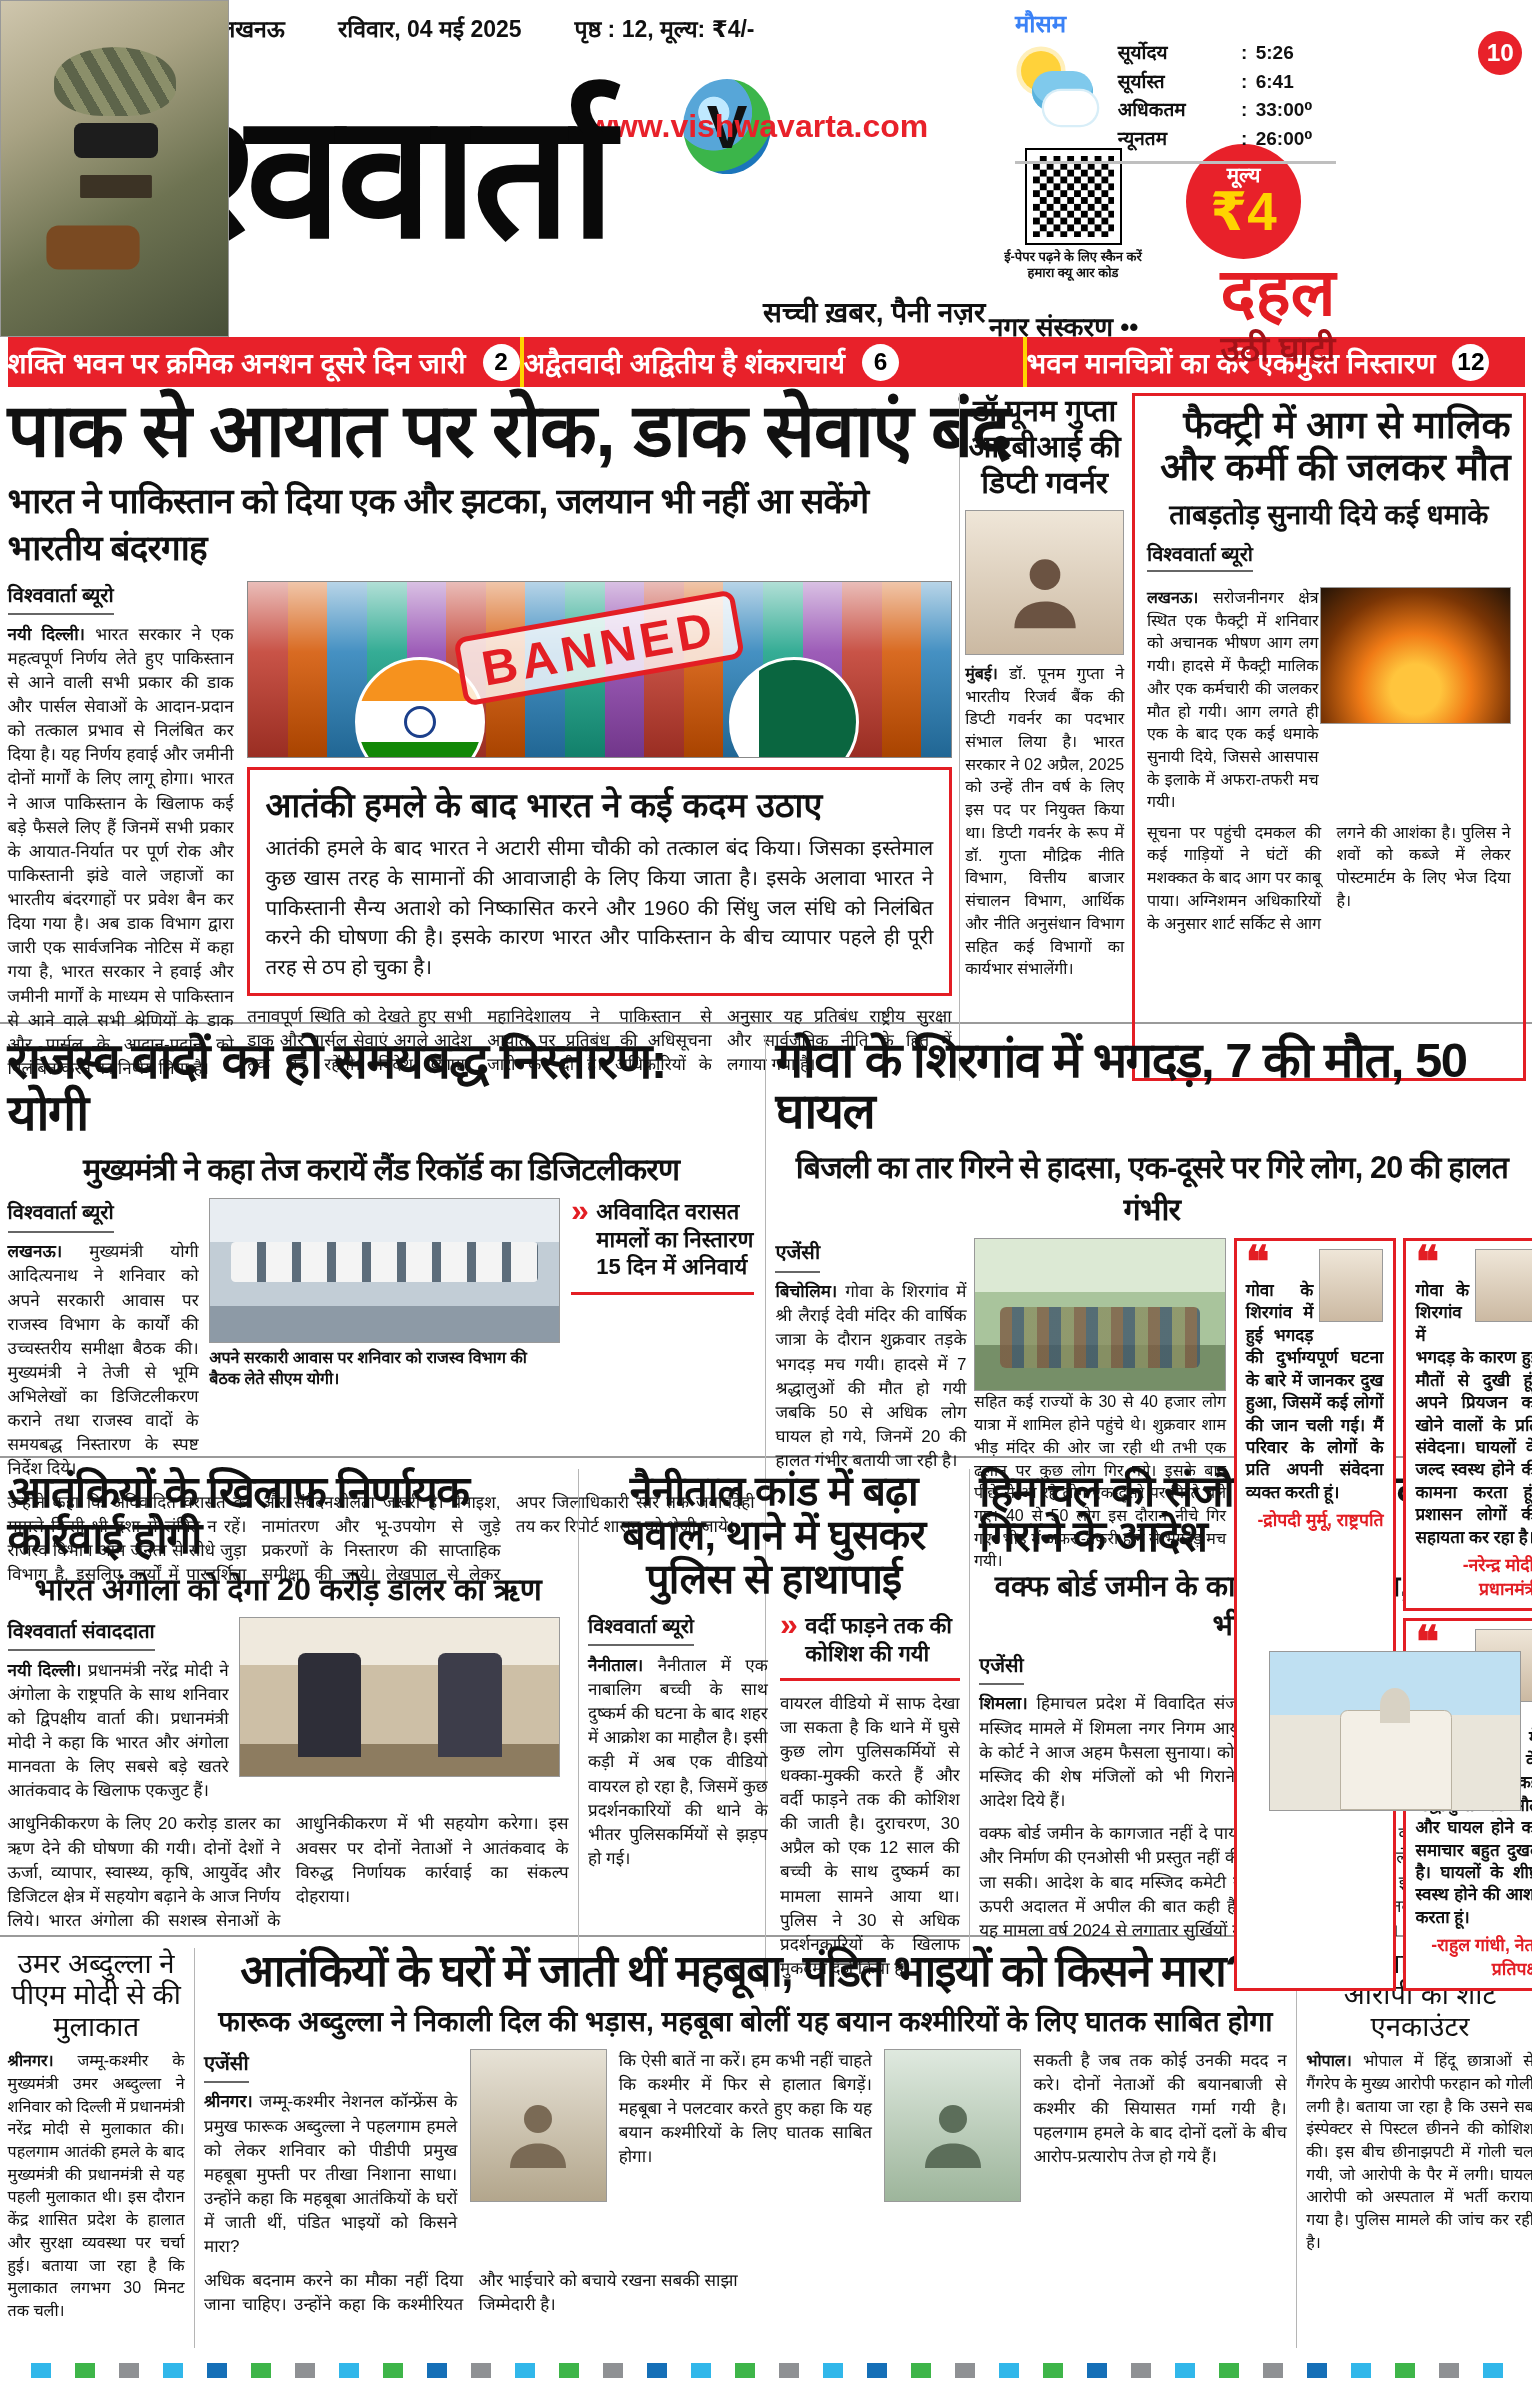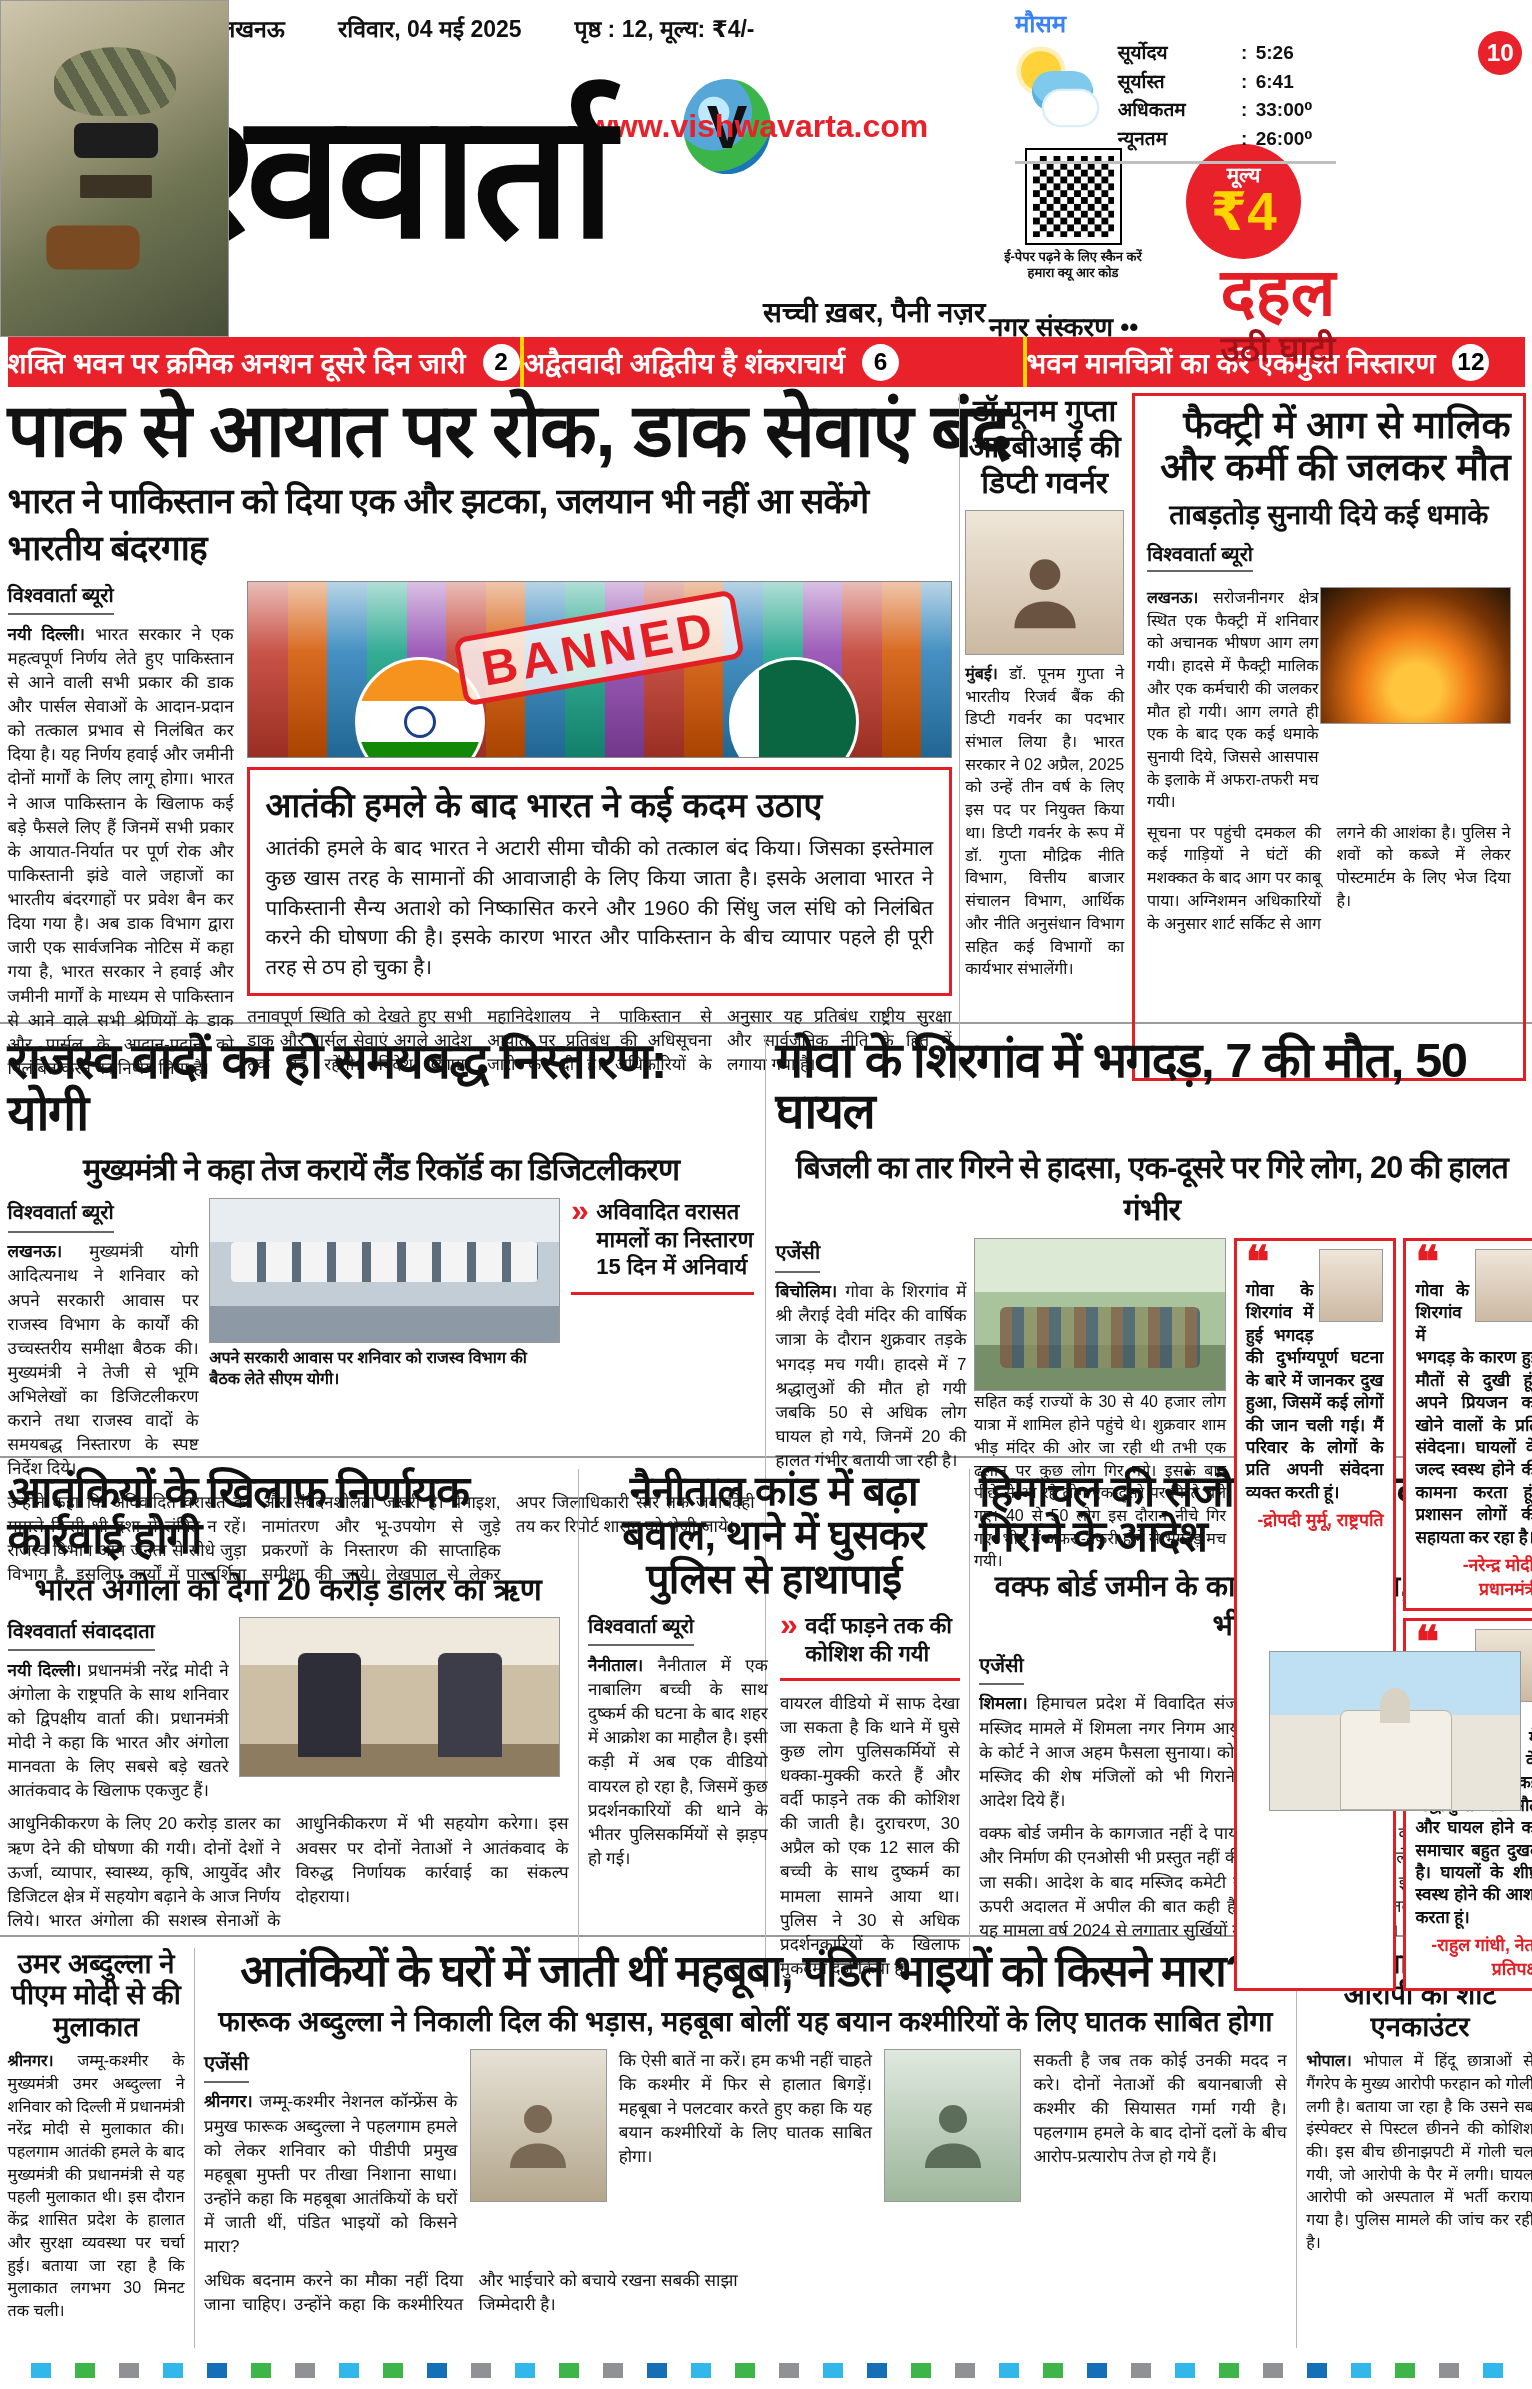--- a/index.html
+++ b/index.html
@@ -125,21 +125,21 @@
   .naini h1{font-size:41px;line-height:1.08;text-align:center;letter-spacing:-0.8px}
   .hima h1{font-size:43px;line-height:1.05;letter-spacing:-1.5px}
   .hima h2{font-size:29px;font-weight:bold;text-align:center;margin:6.1px 0 7.6px}
   .hima-mid{display:grid;grid-template-columns:1fr 252px;column-gap:10.7px}
   .mosque{height:160px;background:linear-gradient(#bfe0f2 0 40%,#e9e5da 40%)}
   .mosque:before{content:"";position:absolute;left:28%;bottom:0;width:44%;height:62%;background:#f3efe6;border:1.5px solid #b9b2a2;border-radius:7.6px 7.6px 0 0}
   .mosque:after{content:"";position:absolute;left:44%;bottom:55%;width:12%;height:22%;background:#d8d2c4;border-radius:50% 50% 0 0}
 
   
   .band4{display:grid;grid-template-columns:177px 1093px 238px;column-gap:9.2px;height:424px}
-  .umar h3,.bhopal h3{font-size:27.5px;font-weight:bold;text-align:center;line-height:1.15;margin-bottom:7.6px}
+  .umar h3,.bhopal h3{font-size:27.5px;font-weight:normal;text-align:center;line-height:1.15;margin-bottom:7.6px}
   .umar .story,.bhopal .story{font-size:16px}
   .mehb h1{font-size:44px;line-height:1.05;text-align:center;letter-spacing:-1.5px}
   .mehb h2{font-size:28px;font-weight:bold;text-align:center;margin:7.6px 0 9.2px}
   .mehb-mid{display:grid;grid-template-columns:1fr 137px 1fr 137px 1fr;column-gap:12.2px}
   .face1{height:153px;background:linear-gradient(#e7e2d6,#b3a68c)}
   .face2{height:153px;background:linear-gradient(#dfe9df,#9db59b)}
 
   
   .footer-strip{position:absolute;left:30.5px;right:30.5px;bottom:10.7px;display:flex;justify-content:space-between}
   .footer-strip .sq{width:20px;height:15.3px;display:inline-block}

